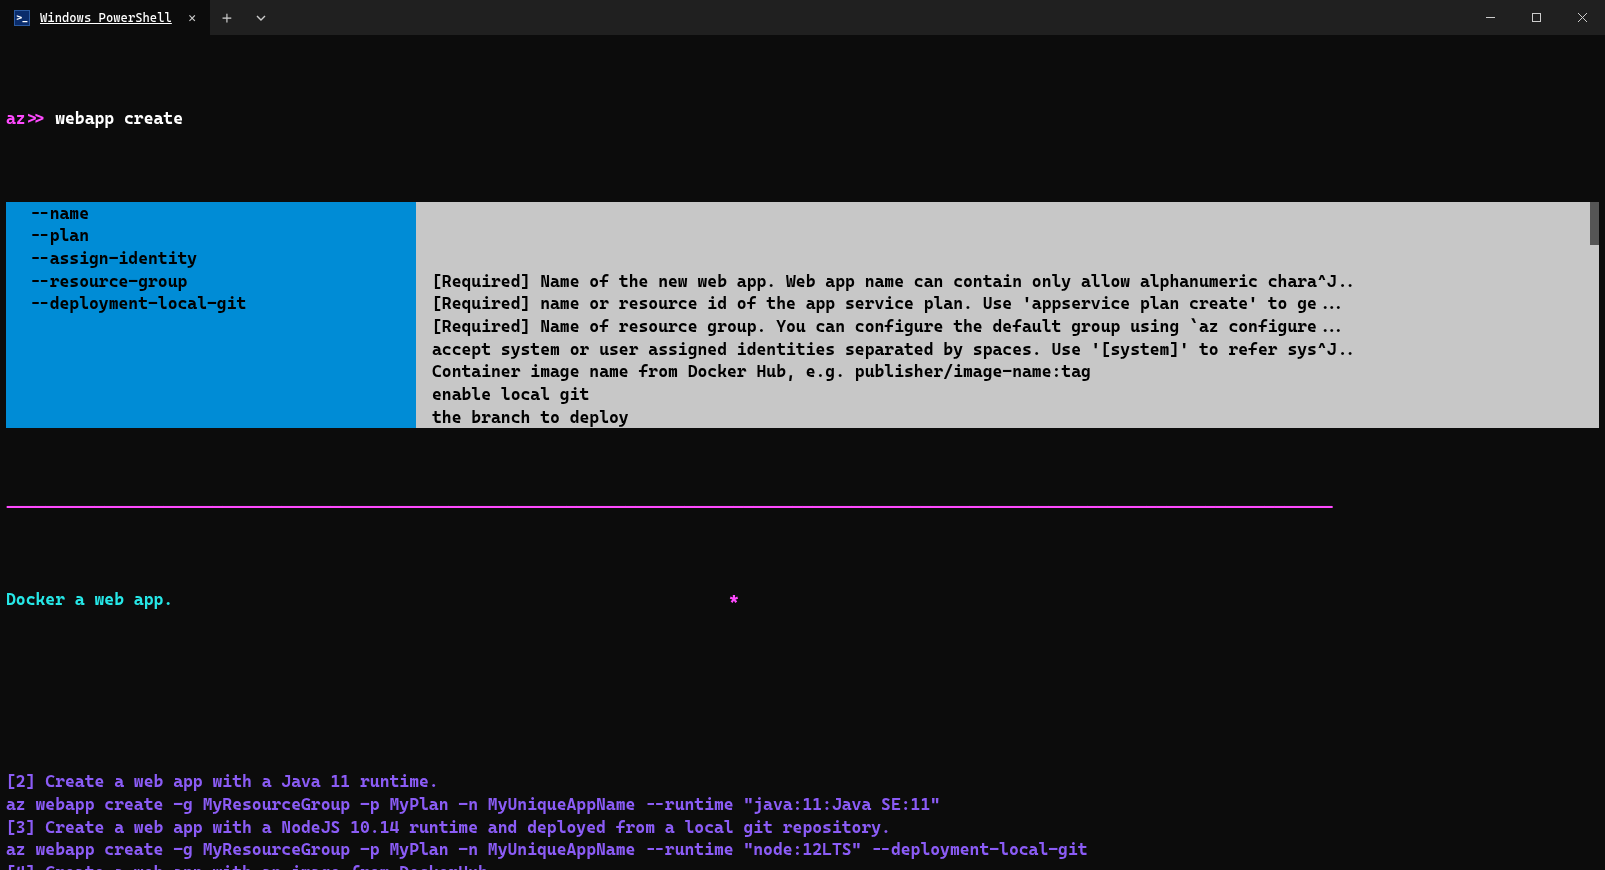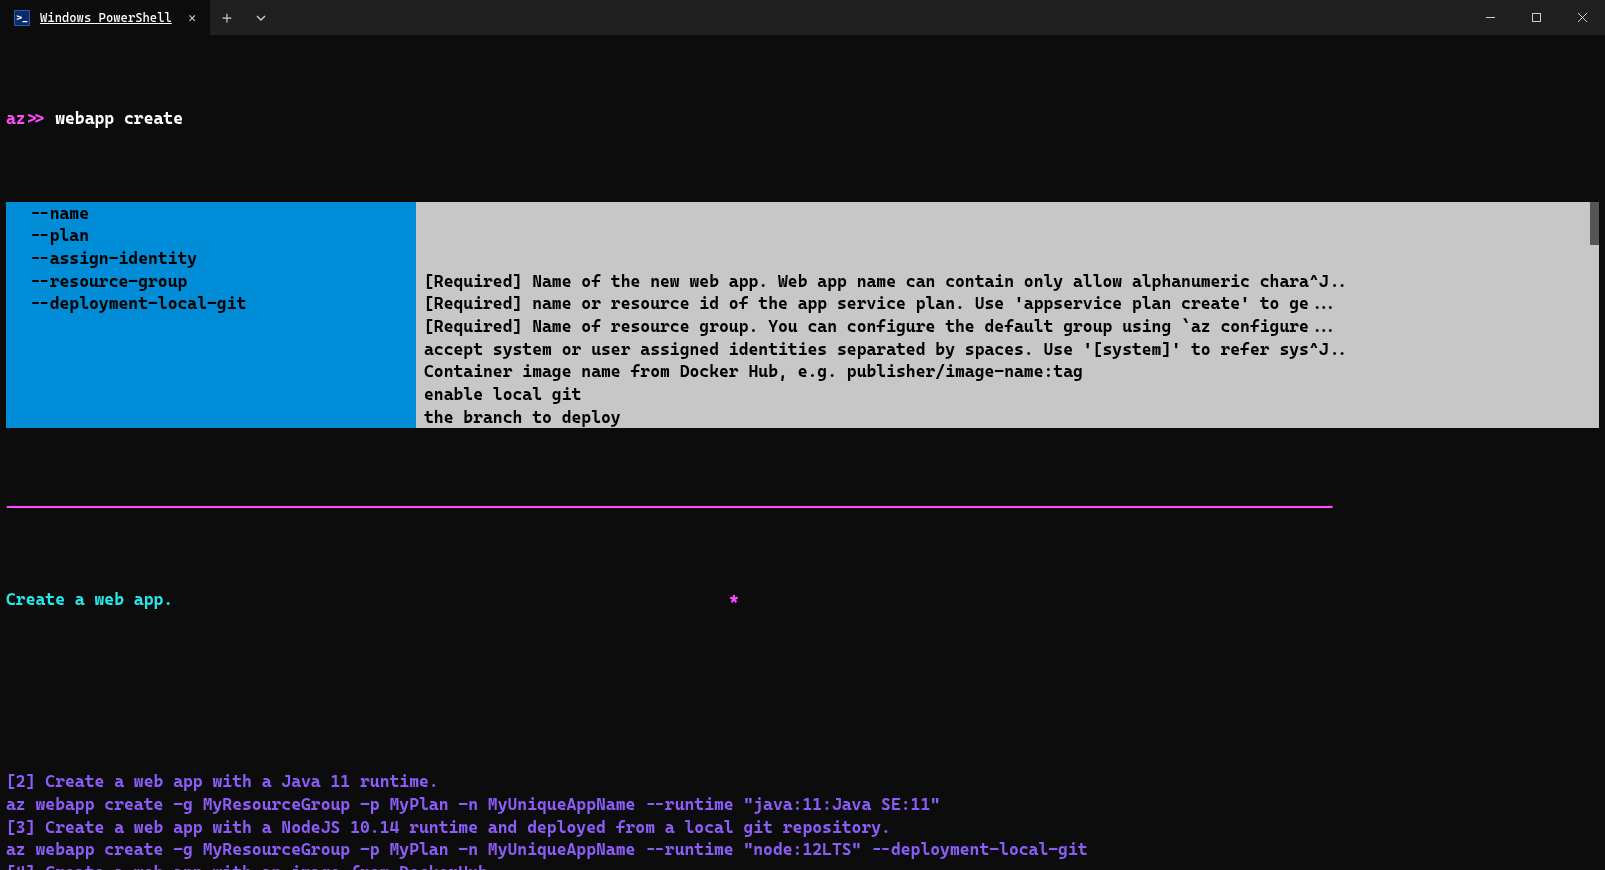--- a/index.html
+++ b/index.html
@@ -83,21 +83,21 @@
     font-weight: bold;
     width: 410px;
     padding: 0 24px;
   }
   .comp-left .line { white-space: pre; }
   .comp-right {
     background: #c7c7c7;
     color: #000;
     font-weight: bold;
     flex: 1;
-    padding: 0 8px;
+    padding: 0 16px;
     position: relative;
   }
   .comp-right .line { white-space: pre; overflow: hidden; text-overflow: clip; }
   .comp-scroll {
     position: absolute;
     right: 0; top: 0;
     width: 9px;
     height: 43px;
     background: #555;
   }
@@ -158,21 +158,21 @@
   <div class="completions">
     <div class="comp-left" id="comp-left"><div class="line">--name</div><div class="line">--plan</div><div class="line">--assign-identity</div><div class="line">--resource-group</div><div class="line">--deployment-local-git</div></div>
     <div class="comp-right" id="comp-right">
       <div class="comp-scroll"></div>
     <div class="line">[Required] Name of the new web app. Web app name can contain only allow alphanumeric chara^J..</div><div class="line">[Required] name or resource id of the app service plan. Use 'appservice plan create' to ge...</div><div class="line">[Required] Name of resource group. You can configure the default group using `az configure...</div><div class="line">accept system or user assigned identities separated by spaces. Use '[system]' to refer sys^J..</div><div class="line">Container image name from Docker Hub, e.g. publisher/image-name:tag</div><div class="line">enable local git</div><div class="line">the branch to deploy</div></div>
   </div>
 
   <div class="divider">---------------------------------------------------------------------------------------------------------------------------------------</div>
 
   <div class="helpline">
-    <span class="left">Create a web app.</span>
+    <span class="left">Docker a web app.</span>
     <span class="star">*</span>
   </div>
 
   <div class="spacer"></div>
 
   <div id="examples"><div class="cyan">[2] Create a web app with a Java 11 runtime.</div><div class="cyan">az webapp create -g MyResourceGroup -p MyPlan -n MyUniqueAppName --runtime "java:11:Java SE:11"</div><div class="cyan">[3] Create a web app with a NodeJS 10.14 runtime and deployed from a local git repository.</div><div class="cyan">az webapp create -g MyResourceGroup -p MyPlan -n MyUniqueAppName --runtime "node:12LTS" --deployment-local-git</div><div class="cyan">[4] Create a web app with an image from DockerHub.</div></div>
 
   
 
   

